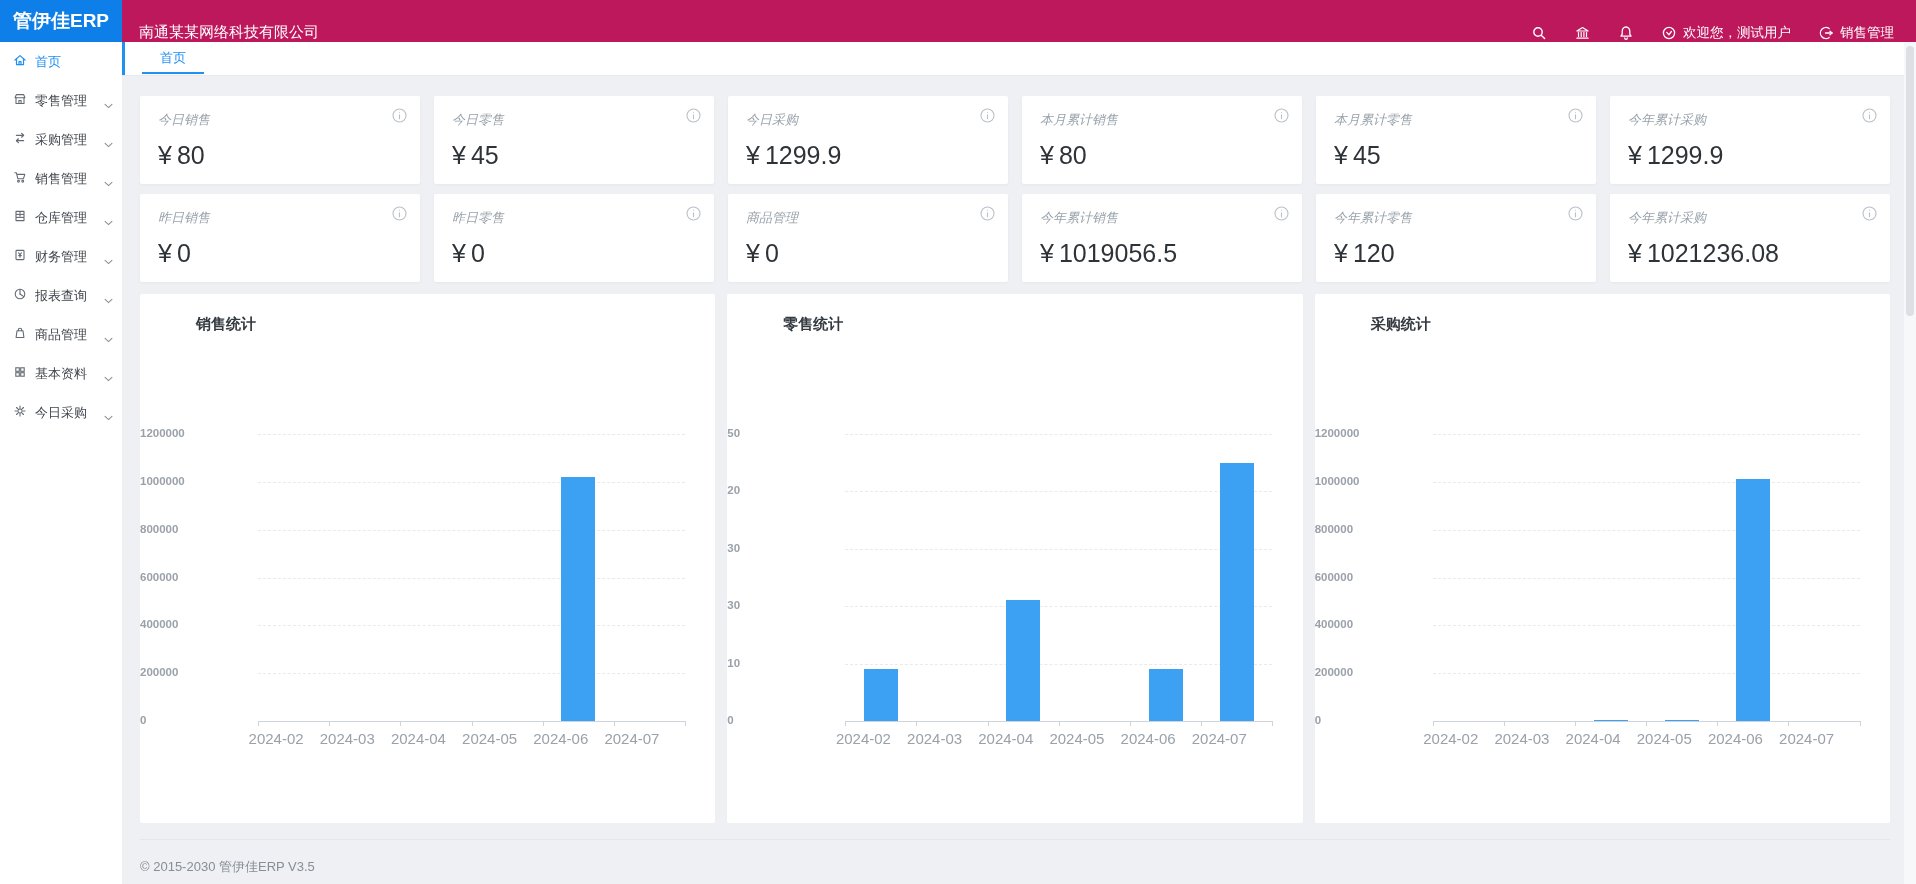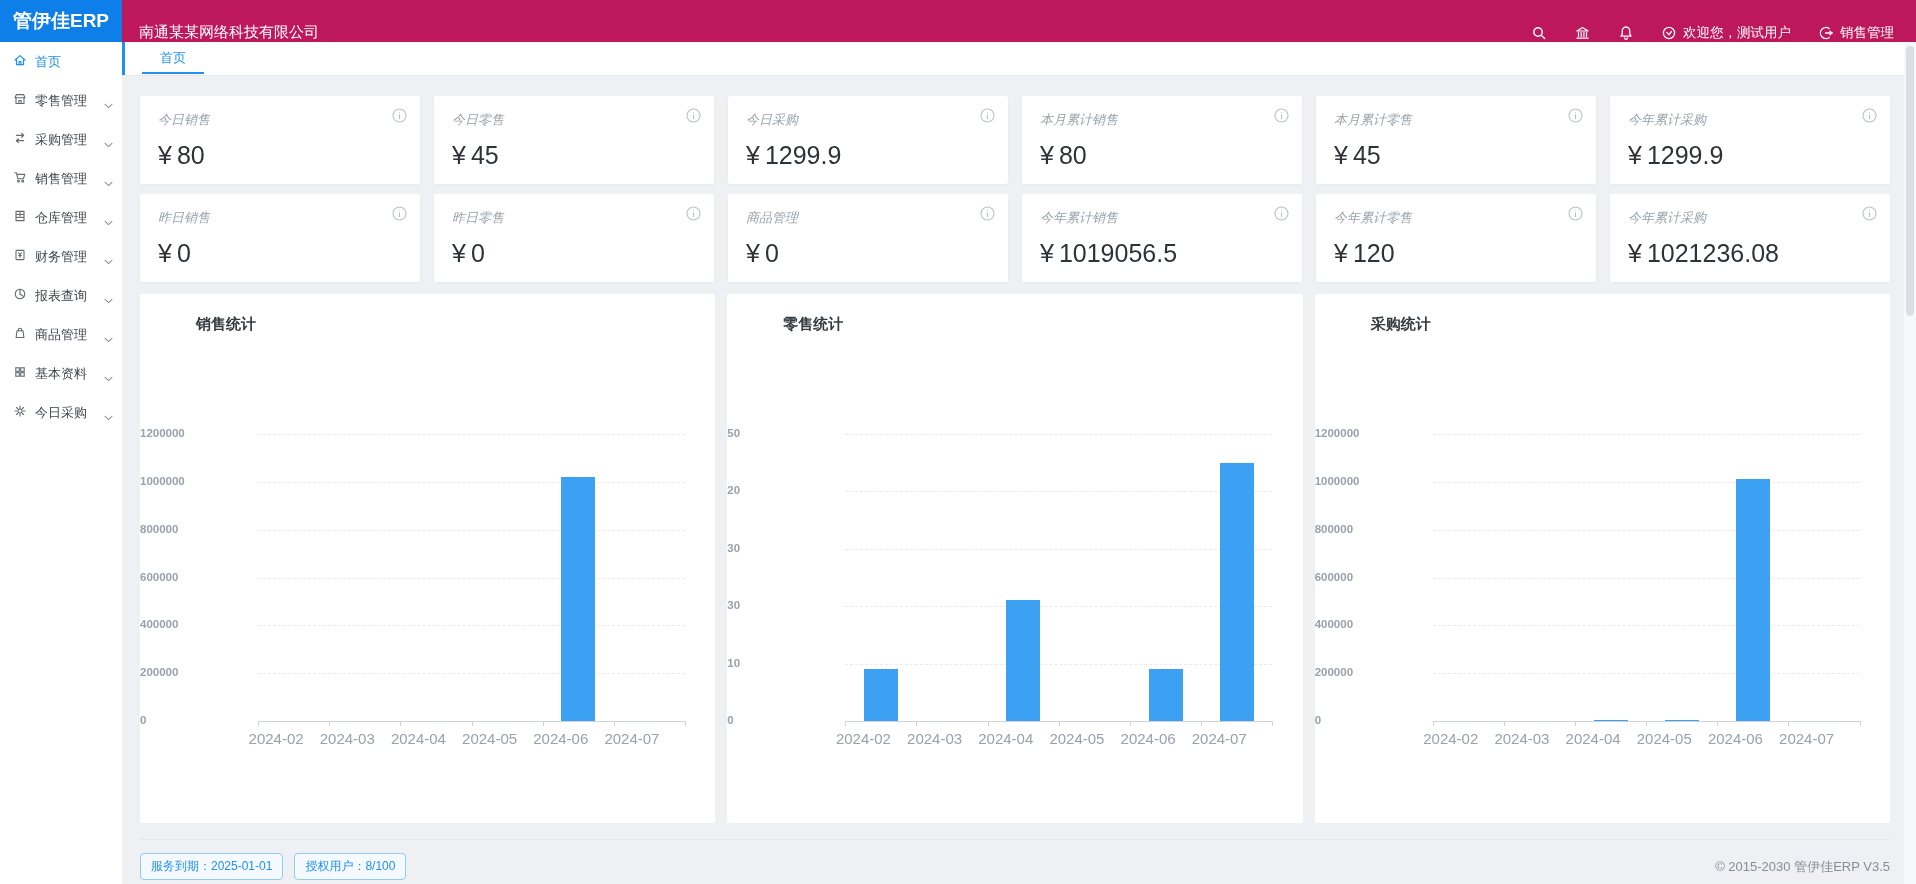--- a/index.html
+++ b/index.html
@@ -530,23 +530,19 @@
           <div class="x-label" style="left: 322.083px; width: 90px; top: 436px;">2024-05</div>
           <div class="bar" style="left: 350.083px; width: 34px; height: 1px; top: 426px; background: rgb(60, 161, 243);"></div>
           <div class="x-label" style="left: 393.25px; width: 90px; top: 436px;">2024-06</div>
           <div class="bar" style="left: 421.25px; width: 34px; height: 242px; top: 185px; background: rgb(60, 161, 243);"></div>
           <div class="x-label" style="left: 464.417px; width: 90px; top: 436px;">2024-07</div>
         </div>
     </div>
   </div>
 
   <div class="footerbar">
-    <div class="badges">
-      <span class="badge">服务到期：2025-01-01</span>
-      <span class="badge">授权用户：8/100</span>
-    </div>
     <div class="copyright">© 2015-2030 管伊佳ERP V3.5</div>
   </div>
 </div>
 
 <div class="scrollbar">
   <div class="scroll-thumb"></div>
 </div>
 
 </body></html>

